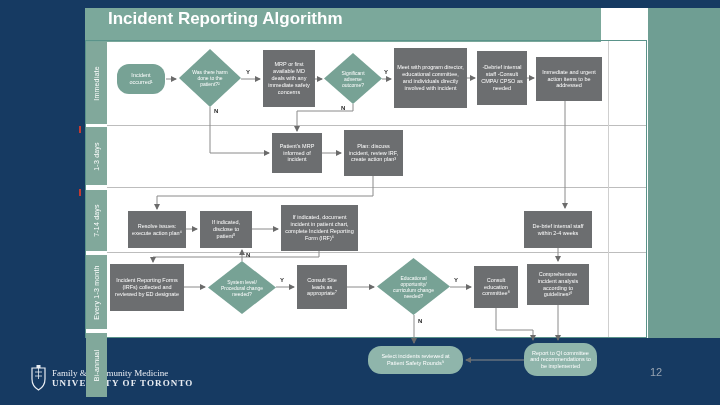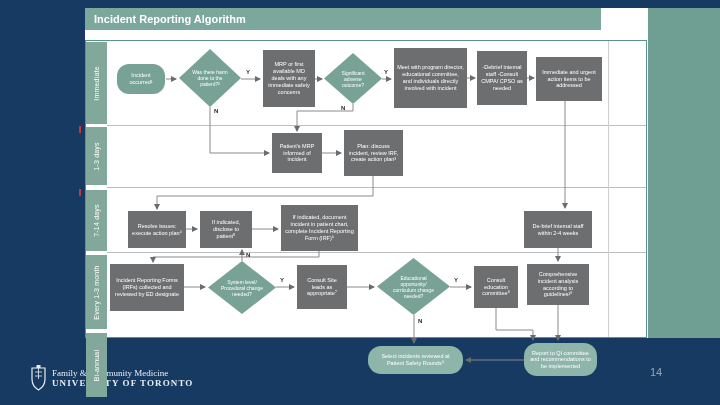--- a/index.html
+++ b/index.html
@@ -5,22 +5,22 @@
   html,body{margin:0;padding:0;}
   body{
     width:720px;height:405px;position:relative;overflow:hidden;
     background:#163a62;
     font-family:"Liberation Sans", sans-serif;
   }
   .abs{position:absolute;}
   
   #slide-area{left:85px;top:8px;width:563px;height:330px;background:#ffffff;}
   
-  #title-bar{left:85px;top:8px;width:516px;height:22px;background:#7ba89b;
-    color:#ffffff;font-size:11px;font-weight:bold;line-height:22px;padding-left:9px;box-sizing:border-box;}
+  #title-bar{left:85px;top:8px;width:516px;height:34px;background:#7ba89b;
+    color:#ffffff;font-size:17px;font-weight:bold;line-height:22px;padding-left:23px;box-sizing:border-box;}
   
   #right-band{left:648px;top:8px;width:72px;height:330px;background:#6f9e93;}
   
   #panel-border{left:85px;top:40px;width:562px;height:298px;border:1px solid #5a938a;box-sizing:border-box;}
   
   .rowlabel{left:86px;width:21px;background:#81a89b;display:flex;align-items:center;justify-content:center;}
   .rowlabel span{transform:rotate(-90deg);white-space:nowrap;color:#ffffff;font-size:7px;letter-spacing:.2px;}
   
   .hsep{left:107px;width:539px;height:1px;background:#bdbdbd;}
   #vline-right{left:608px;top:41px;width:1px;height:296px;background:#cfcfcf;}
@@ -159,13 +159,13 @@
   <div id="footer-text">
     <div id="footer-line1">Family &amp; Community Medicine</div>
     <div id="footer-line2">UNIVERSITY OF TORONTO</div>
   </div>
 </div>
 
 <div class="abs rowlabel" style="top:333px;height:64px;z-index:5;">
   <span>Bi-annual</span>
   </div>
 
-<div class="abs" id="page-number">14</div>
+<div class="abs" id="page-number">12</div>
 
 </body></html>

